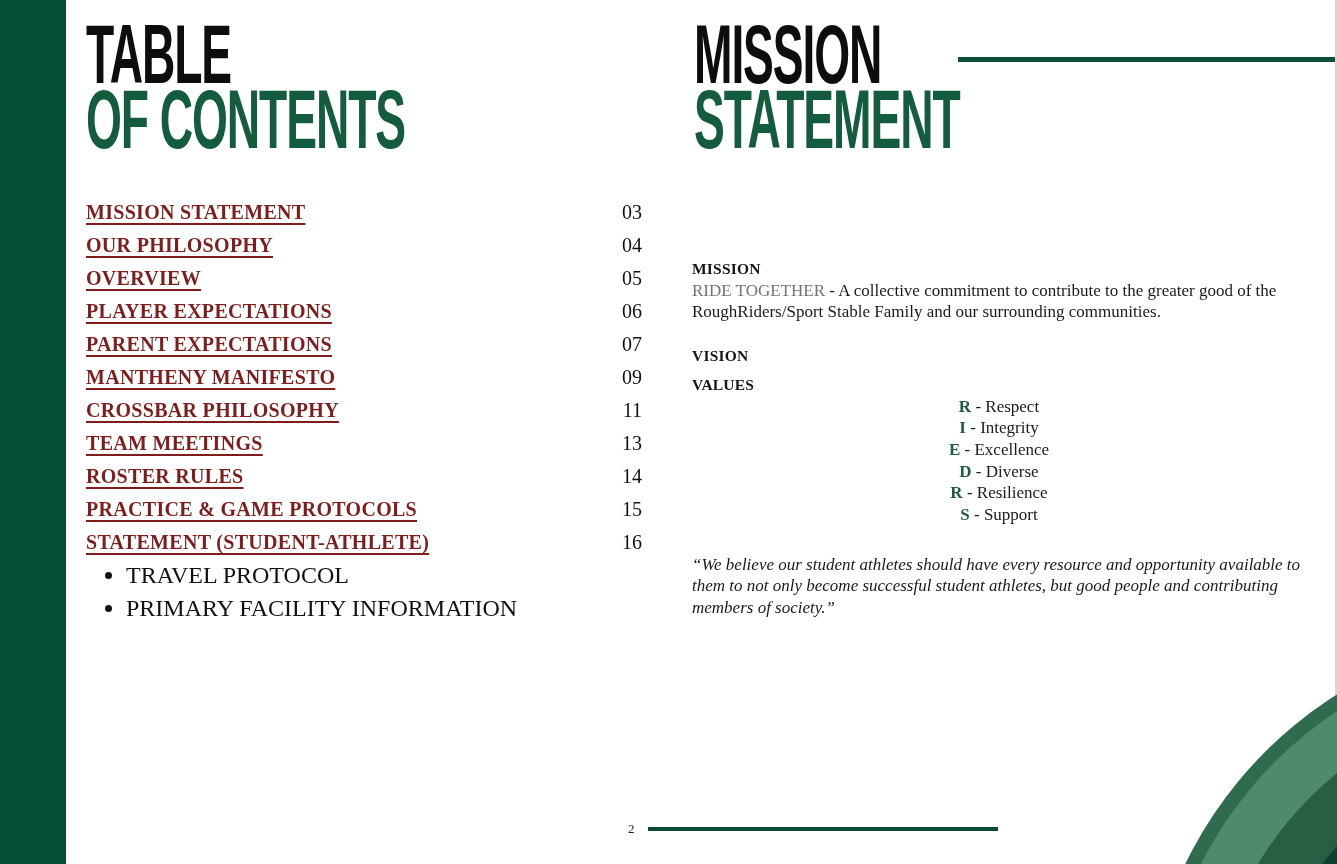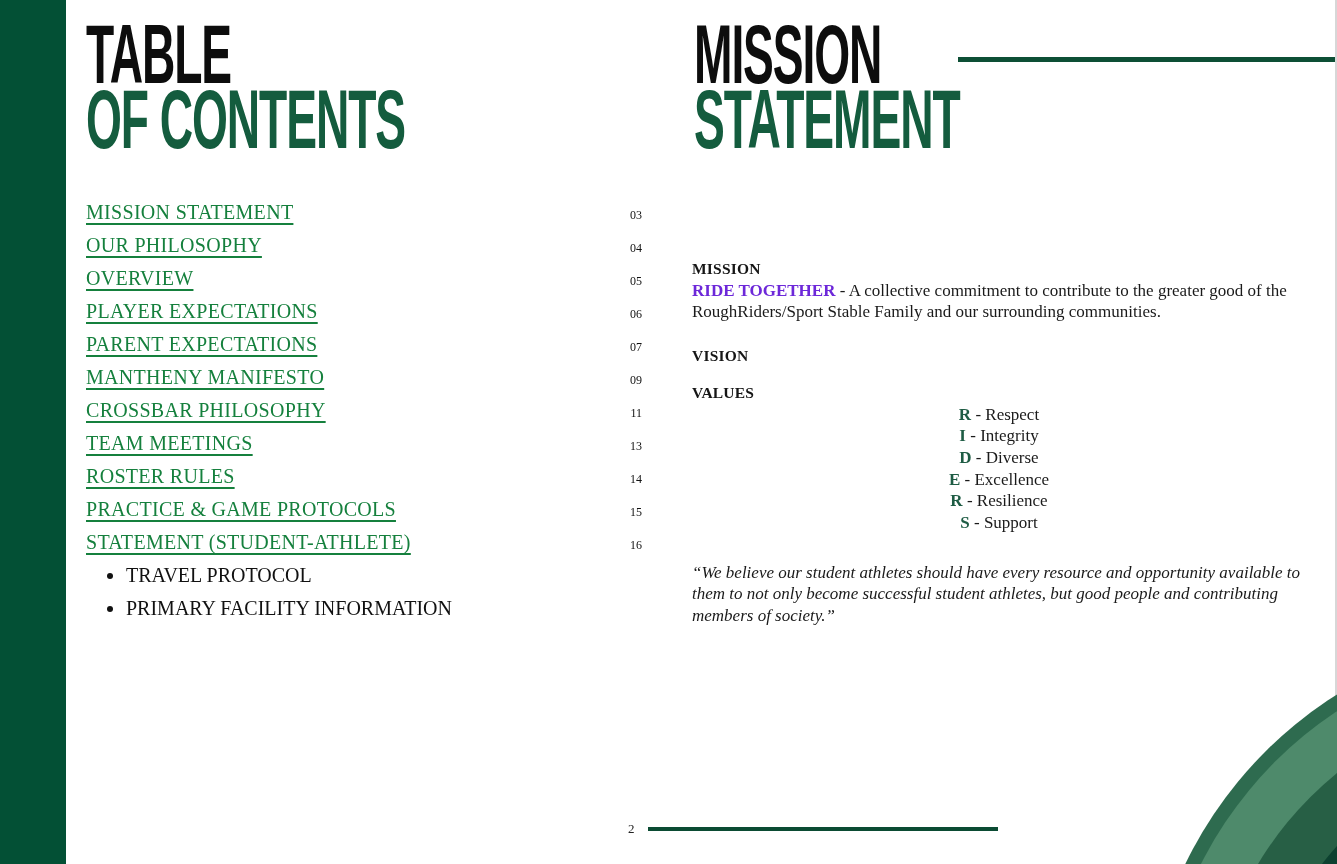--- a/index.html
+++ b/index.html
@@ -63,38 +63,38 @@
     width: 556px;
   }
   .toc-row {
     display: flex;
     justify-content: space-between;
     align-items: baseline;
     height: 33px;
     line-height: 33px;
   }
   .toc-label {
-    font-weight: normal;
+    font-weight: bold;
     font-size: 20px;
     letter-spacing: 0.3px;
-    color: #15803d;
+    color: #7f1d1d;
     text-decoration: underline;
     text-decoration-thickness: 2px;
     text-underline-offset: 4px;
   }
   .toc-page {
-    font-size: 12px;
+    font-size: 20px;
     color: #111111;
   }
   .toc-sublist {
     margin: 0; padding: 0 0 0 40px;
     list-style: disc;
   }
   .toc-subitem {
-    font-size: 20px;
+    font-size: 24px;
     height: 33px;
     line-height: 33px;
     color: #111111;
   }
 
   .page-number {
     position: absolute; left: 628px; top: 821px;
     font-size: 13px; color: #222222;
   }
 
@@ -106,23 +106,23 @@
     line-height: 21.5px;
     color: #1a1a1a;
   }
   .sec-label {
     font-weight: bold;
     font-size: 15.5px;
     letter-spacing: 0.2px;
     color: #161616;
   }
   .sec-body { margin: 0 0 22px 0; }
-  .hl-green { color: #6d28d9; font-weight: bold; }
-
-  .values-list { margin: 16px 0 14px 0; }
+  .hl-green { color: #737373; font-weight: normal; }
+
+  .values-list { margin: 8px 0 14px 0; }
   .value-row { line-height: 21.7px; text-align: center; }
   .value-letter { color: #1e5c44; font-weight: bold; }
 
   .quote {
     margin-top: 28px;
     font-style: italic;
     line-height: 21.6px;
   }
 
   
@@ -220,28 +220,28 @@
       <span class="value-letter">R</span>
       <span>-</span>
       <span>Respect</span>
     </div>
     <div class="value-row">
       <span class="value-letter">I</span>
       <span>-</span>
       <span>Integrity</span>
     </div>
     <div class="value-row">
+      <span class="value-letter">E</span>
+      <span>-</span>
+      <span>Excellence</span>
+    </div>
+    <div class="value-row">
       <span class="value-letter">D</span>
       <span>-</span>
       <span>Diverse</span>
-    </div>
-    <div class="value-row">
-      <span class="value-letter">E</span>
-      <span>-</span>
-      <span>Excellence</span>
     </div>
     <div class="value-row">
       <span class="value-letter">R</span>
       <span>-</span>
       <span>Resilience</span>
     </div>
     <div class="value-row">
       <span class="value-letter">S</span>
       <span>-</span>
       <span>Support</span>

